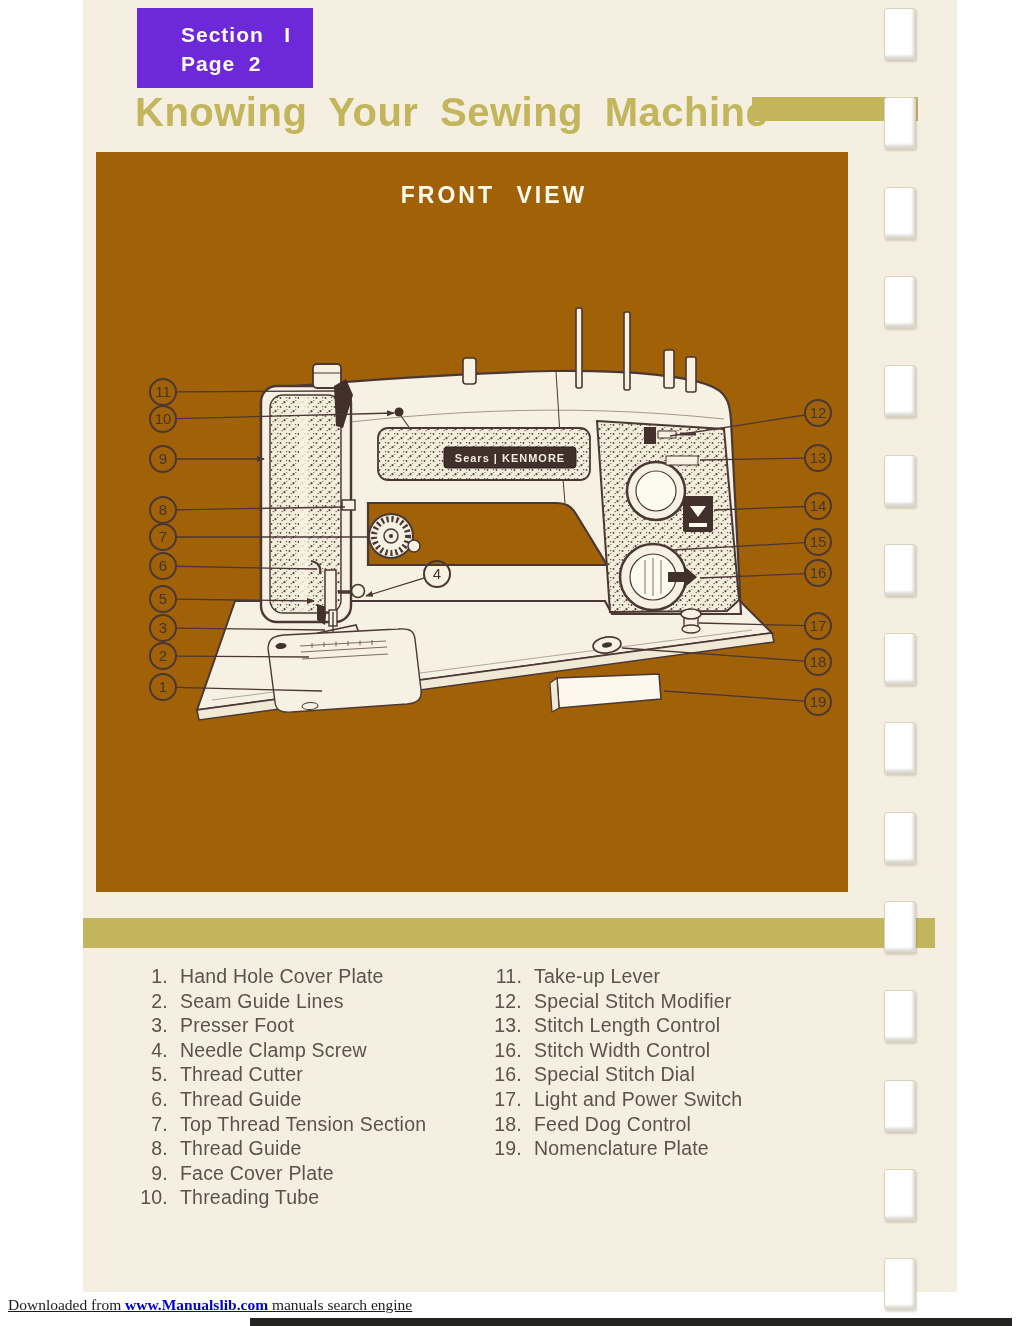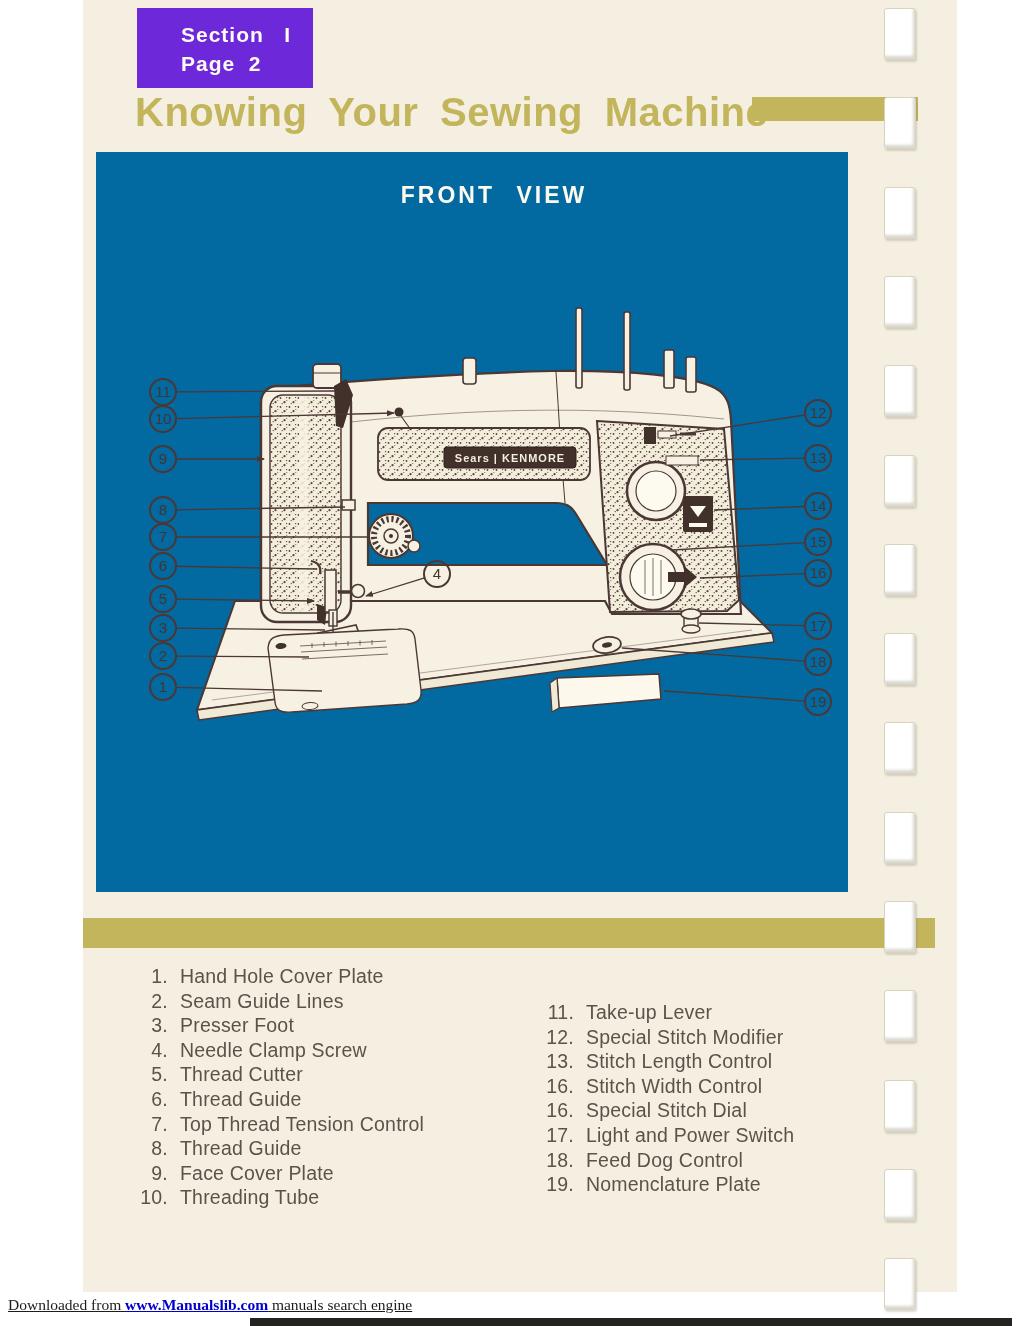--- a/index.html
+++ b/index.html
@@ -19,37 +19,37 @@
   }
   .page-title{
     position:absolute;left:135px;top:90px;width:640px;
     color:#c2b55c;font-size:40px;font-weight:bold;letter-spacing:.5px;
     word-spacing:10px;white-space:nowrap;
   }
   .title-bar{
     position:absolute;left:752px;top:97px;width:166px;height:24px;background:#c2b55c;
   }
   .diagram-panel{
-    position:absolute;left:96px;top:152px;width:752px;height:740px;background:#0369a1;
+    position:absolute;left:96px;top:152px;width:752px;height:740px;background:#a16207;
   }
   .front-view{
     position:absolute;left:0;top:30px;width:100%;text-align:center;
     color:#fdfbf0;font-size:23px;font-weight:bold;letter-spacing:3px;word-spacing:12px;
     transform:translateX(22px);
   }
   .machine-svg{position:absolute;left:0;top:0;}
   .divider-bar{
     position:absolute;left:83px;top:918px;width:852px;height:30px;background:#c2b55c;
   }
   .parts-col{
     position:absolute;top:964px;color:#5b534b;font-size:19.5px;line-height:24.6px;
     letter-spacing:.2px;
   }
   .parts-col.left{left:128px;width:380px;}
-  .parts-col.right{left:540px;width:400px;margin-top:36px;}
+  .parts-col.right{left:488px;width:400px;}
   .parts-row{display:flex;}
   .parts-num{width:46px;text-align:right;padding-right:12px;box-sizing:border-box;flex:none;}
   .parts-col.left .parts-num{width:52px;}
   .footer{
     position:absolute;left:8px;top:1296px;font-family:"Liberation Serif",serif;
     font-size:15.5px;color:#1c1c1c;text-decoration:underline;
   }
   .footer a{color:#0000cc;text-decoration:underline;font-weight:bold;}
   .bottom-scan-bar{
     position:absolute;left:250px;top:1318px;width:762px;height:8px;background:#23231f;
@@ -289,21 +289,21 @@
     <div class="parts-row">
       <span class="parts-num">5.</span>
       <span>Thread Cutter</span>
     </div>
     <div class="parts-row">
       <span class="parts-num">6.</span>
       <span>Thread Guide</span>
     </div>
     <div class="parts-row">
       <span class="parts-num">7.</span>
-      <span>Top Thread Tension Control</span>
+      <span>Top Thread Tension Section</span>
     </div>
     <div class="parts-row">
       <span class="parts-num">8.</span>
       <span>Thread Guide</span>
     </div>
     <div class="parts-row">
       <span class="parts-num">9.</span>
       <span>Face Cover Plate</span>
     </div>
     <div class="parts-row">

